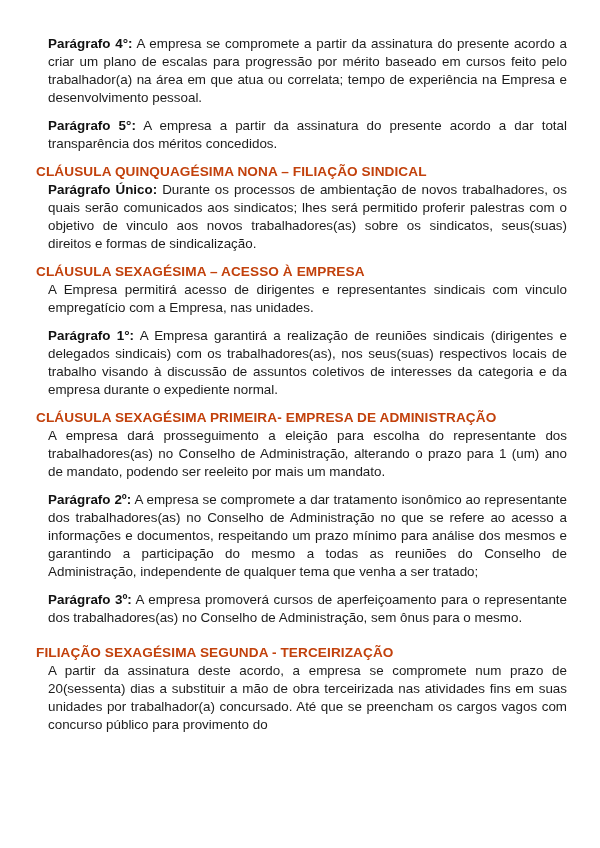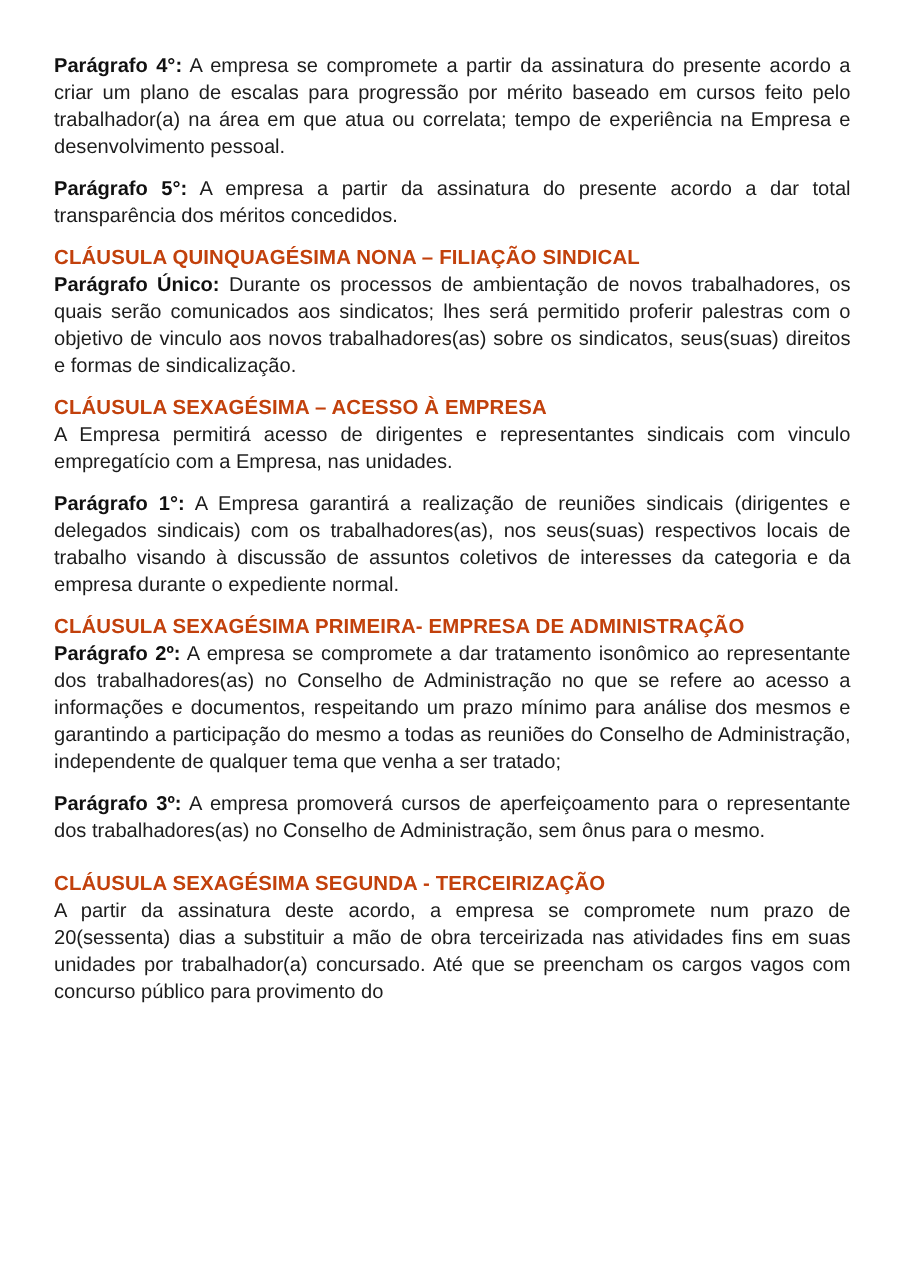--- a/index.html
+++ b/index.html
@@ -16,20 +16,21 @@
     height: 848px;
     background: #ffffff;
     padding: 35px 33px 0 36px;
   }
   .block {
     font-size: 13.4px;
     line-height: 18px;
     text-align: justify;
     margin-bottom: 10px;
     color: #1c1c1c;
+    margin-left: 12px;
   }
   .block .lead {
     font-weight: bold;
     color: #111111;
   }
   .heading {
     font-size: 13.6px;
     line-height: 18px;
     font-weight: bold;
     color: #c2410c;
@@ -51,22 +52,23 @@
   <h2 class="heading">CLÁUSULA QUINQUAGÉSIMA NONA – FILIAÇÃO SINDICAL</h2>
 
   <p class="block"><span class="lead">Parágrafo Único:</span> <span>Durante os processos de ambientação de novos trabalhadores, os quais serão comunicados aos sindicatos; lhes será permitido proferir palestras com o objetivo de vinculo aos novos trabalhadores(as) sobre os sindicatos, seus(suas) direitos e formas de sindicalização.</span></p>
 
   <h2 class="heading">CLÁUSULA SEXAGÉSIMA – ACESSO À EMPRESA</h2>
   <p class="block"><span>A Empresa permitirá acesso de dirigentes e representantes sindicais com vinculo empregatício com a Empresa,  nas unidades.</span></p>
 
   <p class="block"><span class="lead">Parágrafo 1°:</span> <span>A Empresa garantirá a realização de reuniões sindicais (dirigentes e delegados sindicais) com os trabalhadores(as), nos seus(suas) respectivos locais de trabalho visando à discussão de assuntos coletivos de interesses da categoria e da empresa durante o expediente normal.</span></p>
 
   <h2 class="heading">CLÁUSULA SEXAGÉSIMA PRIMEIRA- EMPRESA DE ADMINISTRAÇÃO</h2>
+  <p class="block"><span>A empresa dará prosseguimento a eleição para escolha do representante dos trabalhadores(as) no Conselho de Administração, alterando o prazo para 1 (um) ano de mandato, podendo ser reeleito por mais um mandato.</span></p>
 
 
   <p class="block"><span class="lead">Parágrafo 2º:</span> <span>A empresa se compromete a dar tratamento isonômico ao representante dos trabalhadores(as) no Conselho de Administração no que se refere ao acesso a informações e documentos, respeitando um prazo mínimo para análise dos mesmos e garantindo a participação do mesmo a todas as reuniões do Conselho de Administração, independente de qualquer tema que venha a ser tratado;</span></p>
 
   <p class="block"><span class="lead">Parágrafo 3º:</span> <span>A empresa promoverá cursos de aperfeiçoamento para o representante dos trabalhadores(as) no Conselho de Administração, sem ônus para o mesmo.</span></p>
 
-  <h2 class="heading extra-gap">CLÁUSULA SEXAGÉSIMA SEGUNDA - TERCEIRIZAÇÃO</h2>
+  <h2 class="heading extra-gap">FILIAÇÃO SEXAGÉSIMA SEGUNDA - TERCEIRIZAÇÃO</h2>
   <p class="block"><span>A partir da assinatura deste acordo, a empresa se compromete num prazo de 20(sessenta) dias a substituir a mão de obra terceirizada nas atividades fins em suas unidades por trabalhador(a) concursado.  Até que se preencham os cargos vagos com concurso público para provimento do</span></p>
 
 </div>
 
 </body></html>

